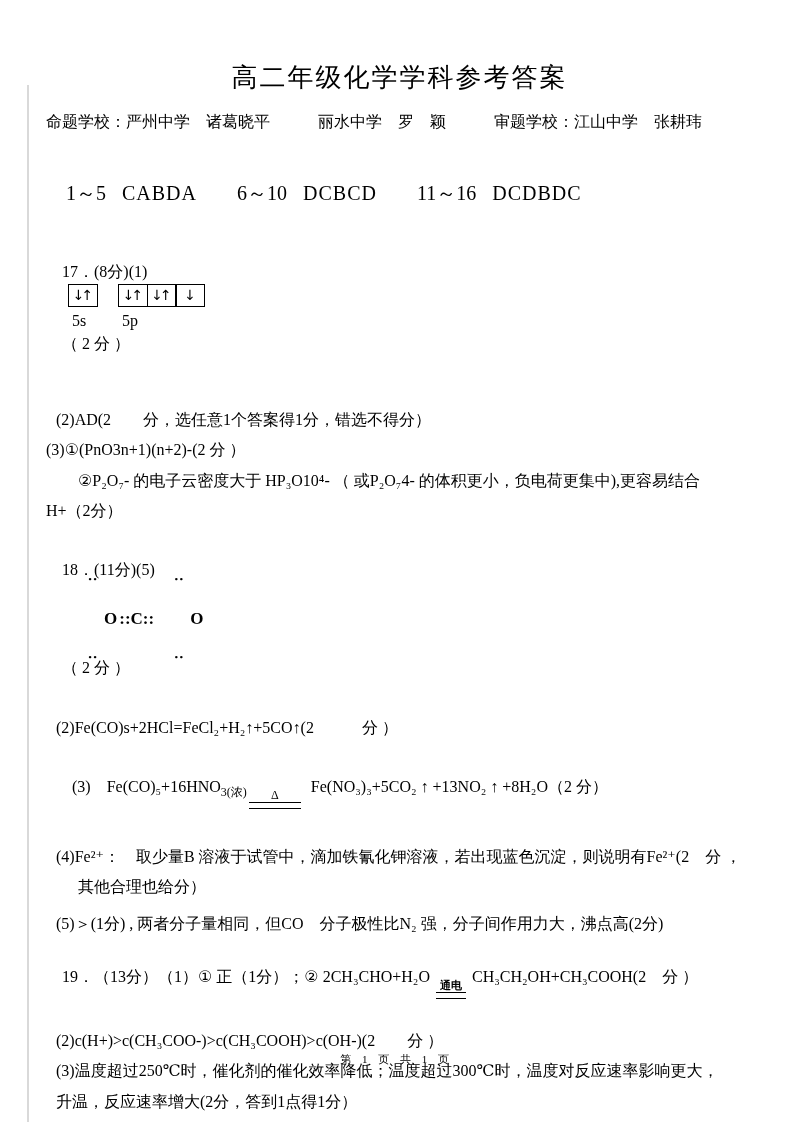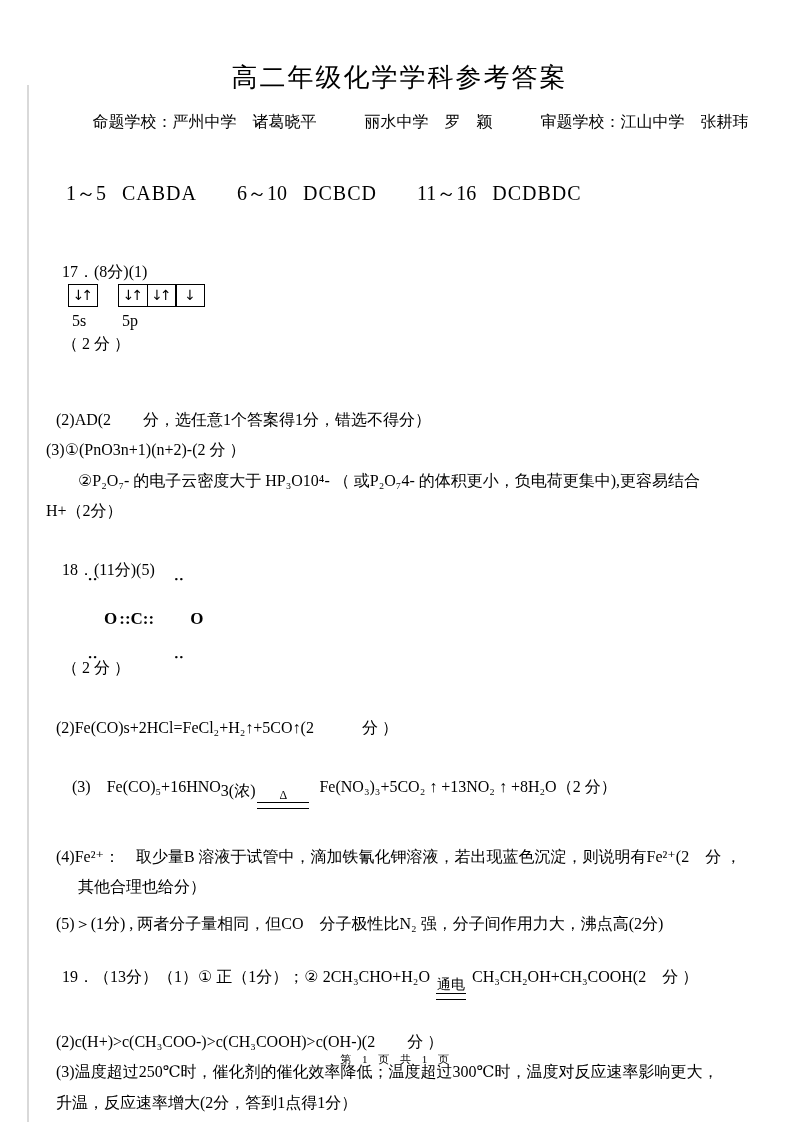--- a/index.html
+++ b/index.html
@@ -4,21 +4,21 @@
 <style>
   html,body{margin:0;padding:0;}
   body{
     width:793px;height:1122px;overflow:hidden;position:relative;
     background:#ffffff;color:#000;
     font-family:"Liberation Serif","DejaVu Serif","DejaVu Sans",serif;
   }
   .scan-line{position:absolute;left:27px;top:85px;bottom:0;width:2px;background:#d9d9d9;}
   .page{position:relative;padding:58px 40px 0 46px;}
   .title{font-size:26px;text-align:center;letter-spacing:2px;line-height:1.55;}
-  .schools{font-size:16px;margin-top:14px;margin-left:42px;white-space:pre-wrap;text-align:center;}
+  .schools{font-size:16px;margin-top:14px;white-space:pre-wrap;}
   .mc-line{font-size:20px;margin-top:24px;white-space:pre-wrap;}
   .mc-range{margin-right:16px;}
   .mc-ans{margin-right:40px;letter-spacing:1px;}
   .line{font-size:16px;margin-top:7px;line-height:1.45;white-space:pre-wrap;}
   .l1{margin-left:10px;}
   .l2{margin-left:32px;}
   .gap-md{margin-top:13px;}
   .gap-xl{margin-top:30px;}
   
   .orb{display:inline-flex;gap:20px;vertical-align:middle;margin:0 6px;}
@@ -30,25 +30,25 @@
   .orb-label{font-size:16px;margin-top:2px;margin-left:4px;font-family:"Liberation Serif",serif;}
   
   .lewis{display:inline-flex;align-items:center;font-weight:bold;font-size:17px;margin:0 6px;vertical-align:-1px;}
   .lw-o{position:relative;display:inline-block;padding:0 2px;}
   .lw-dots{position:absolute;left:50%;transform:translateX(-50%);font-size:9px;letter-spacing:2px;line-height:1;font-weight:bold;}
   .lw-top{top:-7px;}
   .lw-bot{bottom:-6px;}
   
   .rxn{display:inline-flex;flex-direction:column;align-items:center;vertical-align:-7px;margin:0 2px;}
   .rxn-cond{font-size:12px;line-height:1;}
-  .rxn-cond.cjk{font-size:14px;font-weight:normal;margin-top:8px;}
+  .rxn-cond.cjk{font-size:11px;font-weight:bold;margin-top:8px;}
   .rxn-line{height:5px;border-top:1.5px solid #000;border-bottom:1.5px solid #000;margin-top:1px;}
   .rxn-line.w-lg{width:52px;}
   .rxn-line.w-sm{width:30px;}
-  .sub-sm{font-size:16px;vertical-align:-4px;}
+  .sub-sm{font-size:12px;vertical-align:-4px;}
   .footer{position:absolute;left:0;right:0;top:1052px;text-align:center;font-size:11px;letter-spacing:4px;}
 </style>
 </head>
 <body>
 
 <div class="scan-line"></div>
 
 <div class="page">
 
   <div class="title">高二年级化学学科参考答案</div>

